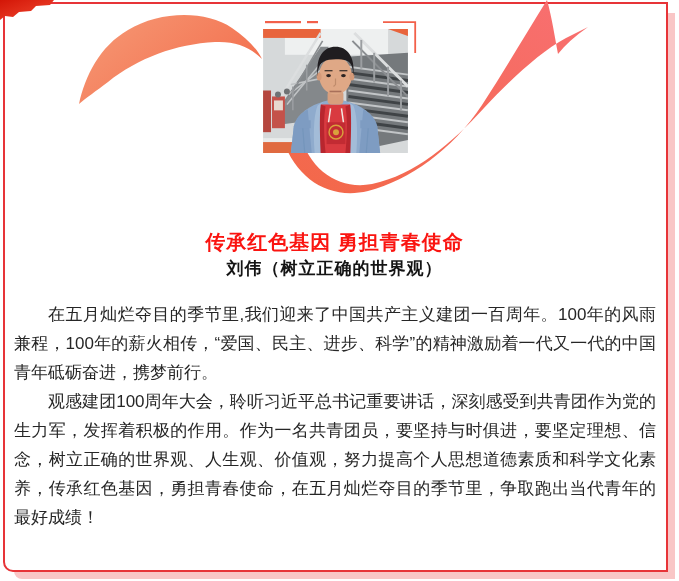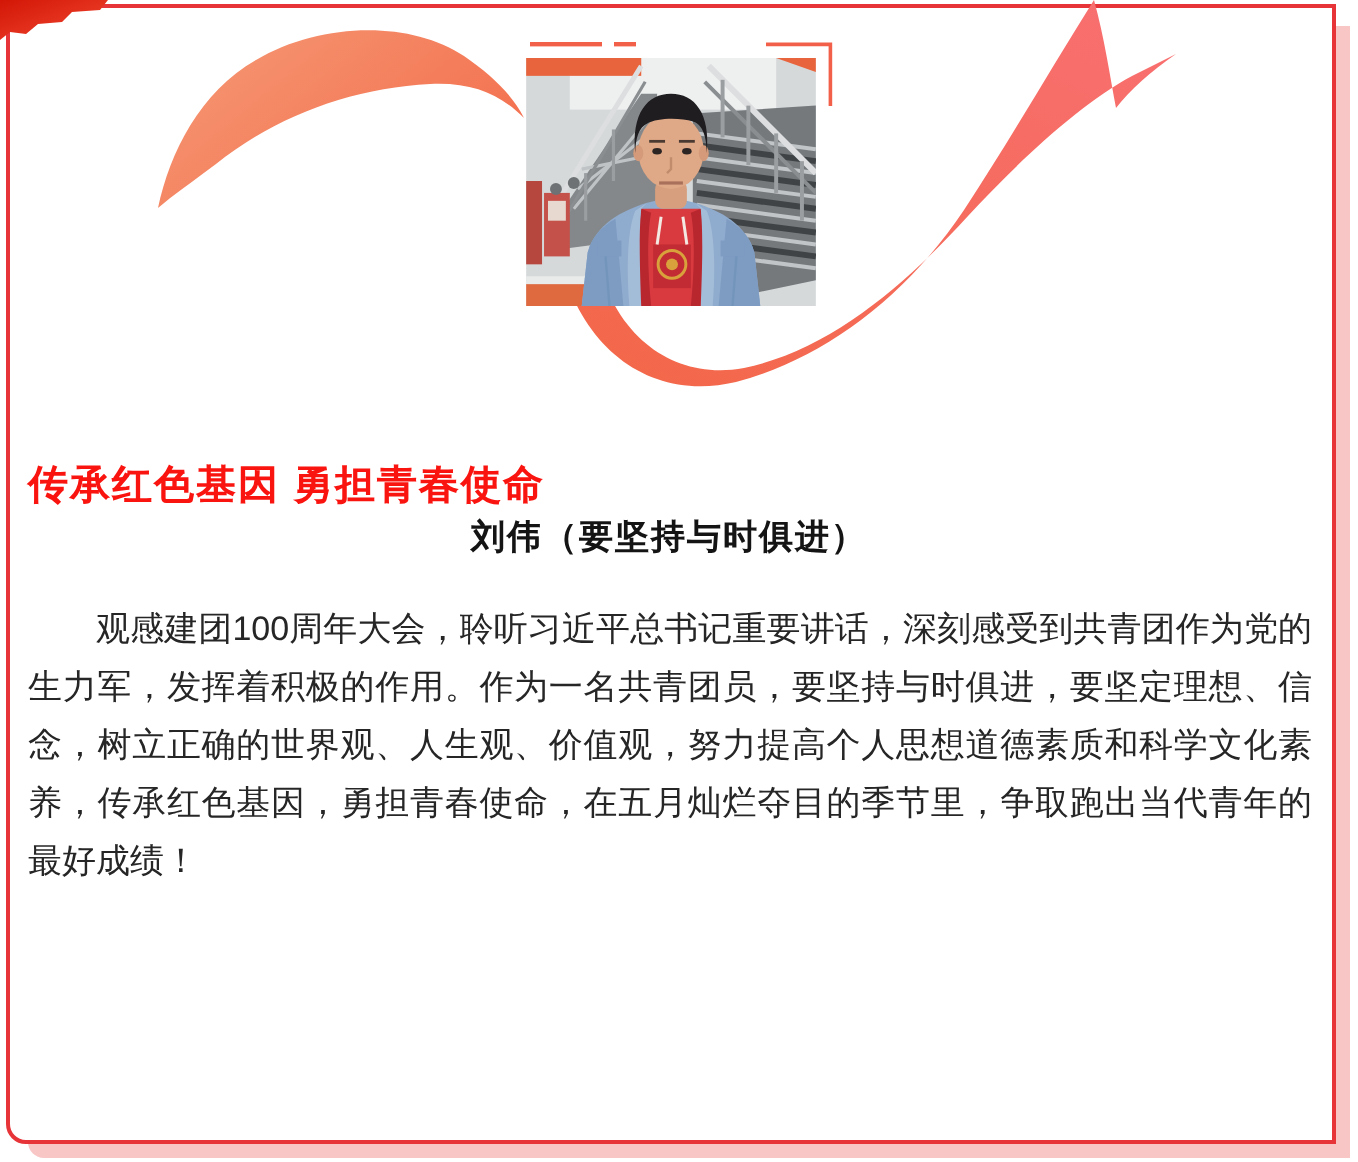--- a/index.html
+++ b/index.html
@@ -17,21 +17,21 @@
     background:transparent;z-index:1;
   }
   .decor{position:absolute;left:0;top:0;z-index:3;pointer-events:none;}
   .photo{
     position:absolute;left:263px;top:29px;width:145px;height:124px;
     z-index:4;overflow:hidden;
   }
   .photo svg{display:block;}
   .title{
     position:absolute;top:216px;left:14px;right:24px;z-index:5;
-    font-size:20px;font-weight:bold;
+    text-align:center;font-size:20px;font-weight:bold;
     color:#fa1410;letter-spacing:1px;white-space:nowrap;
   }
   .author{
     position:absolute;top:257px;left:14px;right:24px;z-index:5;
     text-align:center;font-size:17px;font-weight:bold;color:#141414;
     letter-spacing:1px;white-space:nowrap;
   }
   .body-text{
     position:absolute;top:300px;left:14px;right:23px;z-index:5;
     font-size:17px;line-height:29px;color:#262626;
@@ -172,16 +172,17 @@
       <line x1="77" y1="42" x2="85" y2="42" stroke="#4a3a32" stroke-width="1.4"></line>
       <ellipse cx="66" cy="47" rx="2.4" ry="1.6" fill="#2c2423"></ellipse>
       <ellipse cx="81" cy="47" rx="2.4" ry="1.6" fill="#2c2423"></ellipse>
       <path d="M73,50 L73,56 L71,58" fill="none" stroke="#c08c6c" stroke-width="1.2"></path>
       <line x1="67" y1="63" x2="79" y2="63" stroke="#a9705a" stroke-width="1.6"></line>
     </g>
   </svg>
 </figure>
 
 <h1 class="title">传承红色基因 勇担青春使命</h1>
-<div class="author">刘伟（要坚持与时俱进）</div>
+<div class="author">刘伟（树立正确的世界观）</div>
 <div class="body-text">
+  <p>在五月灿烂夺目的季节里,我们迎来了中国共产主义建团一百周年。100年的风雨兼程，100年的薪火相传，“爱国、民主、进步、科学”的精神激励着一代又一代的中国青年砥砺奋进，携梦前行。</p>
   <p>观感建团100周年大会，聆听习近平总书记重要讲话，深刻感受到共青团作为党的生力军，发挥着积极的作用。作为一名共青团员，要坚持与时俱进，要坚定理想、信念，树立正确的世界观、人生观、价值观，努力提高个人思想道德素质和科学文化素养，传承红色基因，勇担青春使命，在五月灿烂夺目的季节里，争取跑出当代青年的最好成绩！</p>
 </div>
 
 </body></html>

